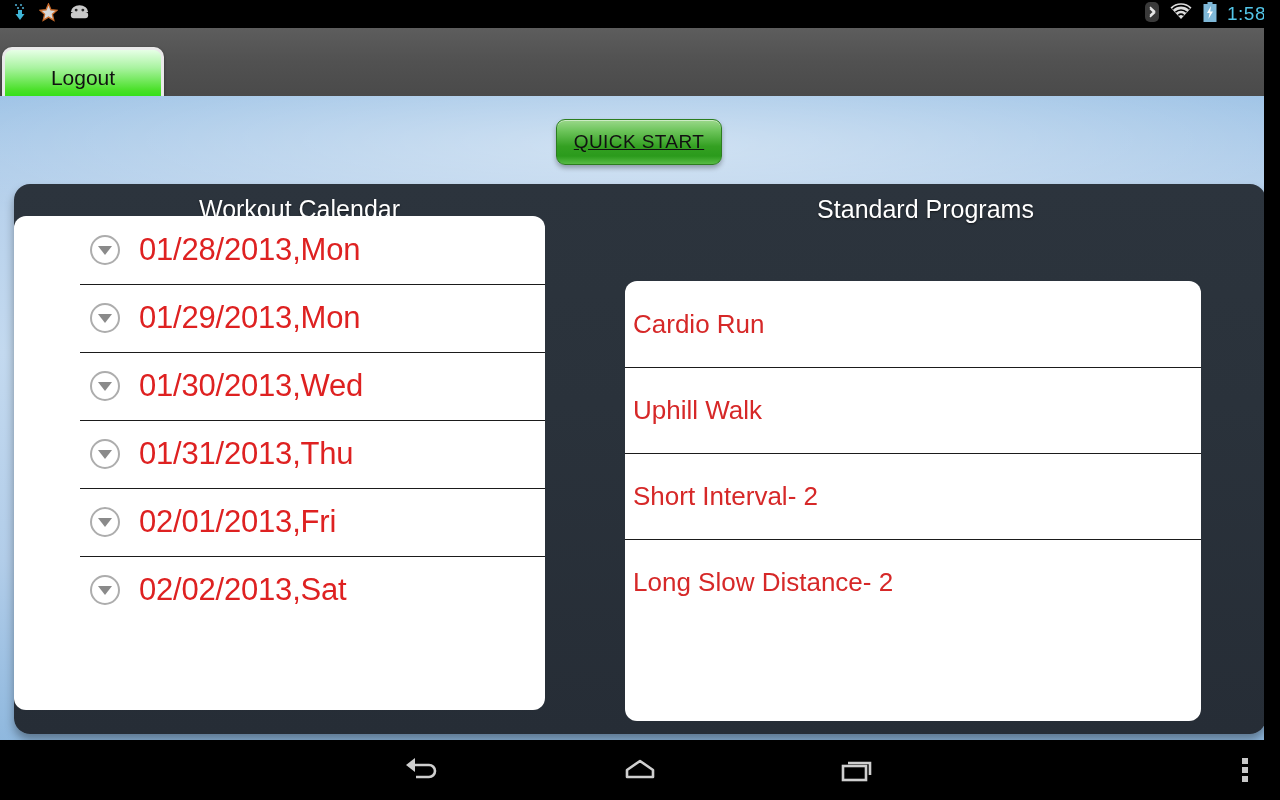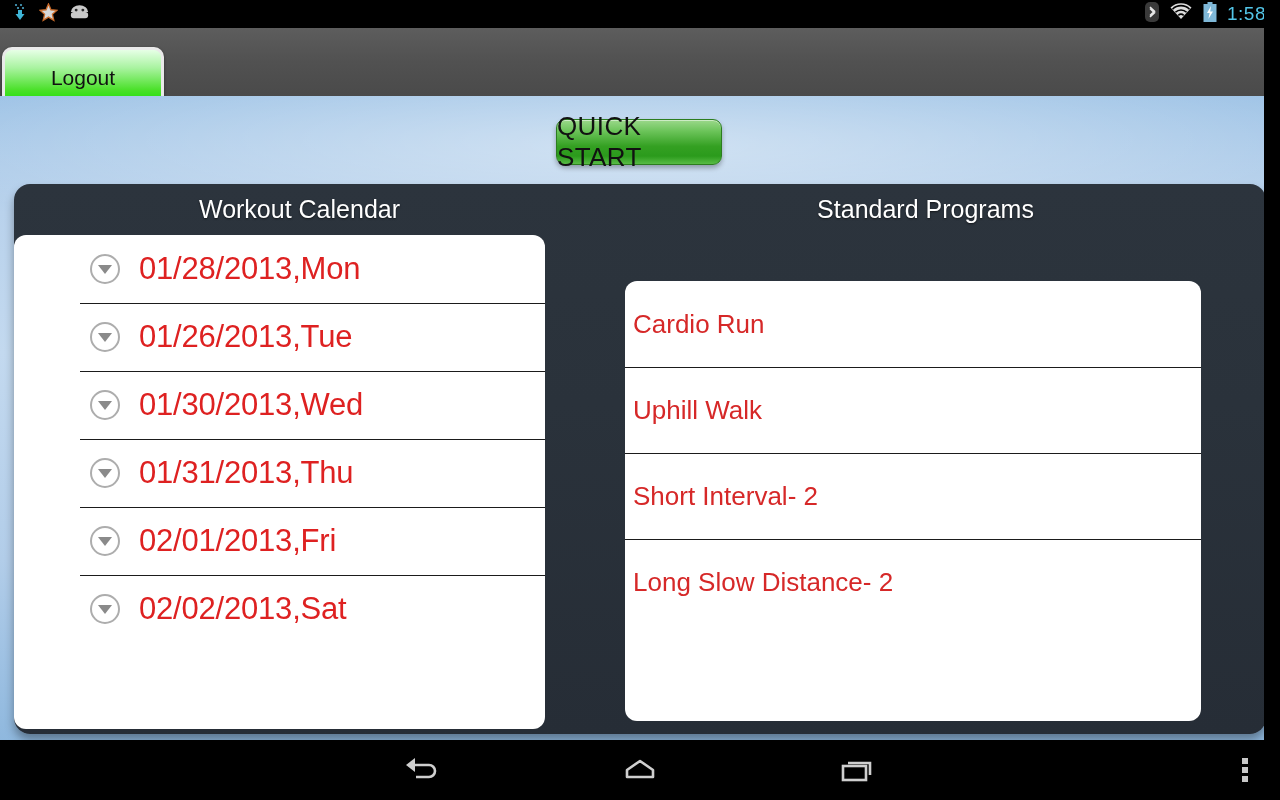--- a/index.html
+++ b/index.html
@@ -71,23 +71,24 @@
   }
 
   #quick-start-button {
     position: absolute; left: 556px; top: 23px;
     width: 166px; height: 46px;
     border-radius: 9px;
     background: linear-gradient(to bottom, #9bd88b 0%, #6cc45a 25%, #34a022 60%, #2b9b1c 82%, #58bb45 100%);
     border: 1px solid #2c7d1f;
     box-shadow: 0 3px 5px rgba(0,0,0,0.3), inset 0 1px 0 rgba(255,255,255,0.5);
     display: flex; align-items: center; justify-content: center;
-    font-size: 26px; color: #111; letter-spacing: 0.4px;
+    font-size: 19px; color: #111; letter-spacing: 0.4px;
     box-sizing: border-box;
     cursor: pointer;
+    text-decoration: underline;
   }
 
   
   #dark-card {
     position: absolute; left: 14px; top: 88px;
     width: 1252px; height: 550px;
     background: linear-gradient(to bottom, #2c343d 0%, #2a323b 40%, #262d36 100%);
     border-radius: 16px;
     box-shadow: 0 6px 10px rgba(0,0,0,0.35);
   }
@@ -98,21 +99,21 @@
     color: #ffffff;
     font-size: 25px;
     text-shadow: 0 1px 2px rgba(0,0,0,0.6);
     padding-left: 20px;
   }
   #calendar-title { left: 0; width: 531px; }
   #programs-title { left: 531px; width: 721px; }
 
   
   #calendar-list {
-    position: absolute; left: 0px; top: 51px;
+    position: absolute; left: 0px; top: 32px;
     width: 531px; height: 494px;
     background: #ffffff;
     border-radius: 12px;
     overflow: hidden;
   }
   .cal-row {
     position: relative;
     height: 68px;
     display: flex; align-items: center;
     cursor: pointer;
@@ -288,21 +289,21 @@
         <div class="cal-row">
           <span class="cal-caret">
               <i></i>
             </span>
           <span class="cal-date">01/28/2013,Mon</span>
         </div>
         <div class="cal-row">
           <span class="cal-caret">
               <i></i>
             </span>
-          <span class="cal-date">01/26/2013,Tue</span>
+          <span class="cal-date">01/29/2013,Mon</span>
         </div>
         <div class="cal-row">
           <span class="cal-caret">
               <i></i>
             </span>
           <span class="cal-date">01/30/2013,Wed</span>
         </div>
         <div class="cal-row">
           <span class="cal-caret">
               <i></i>

